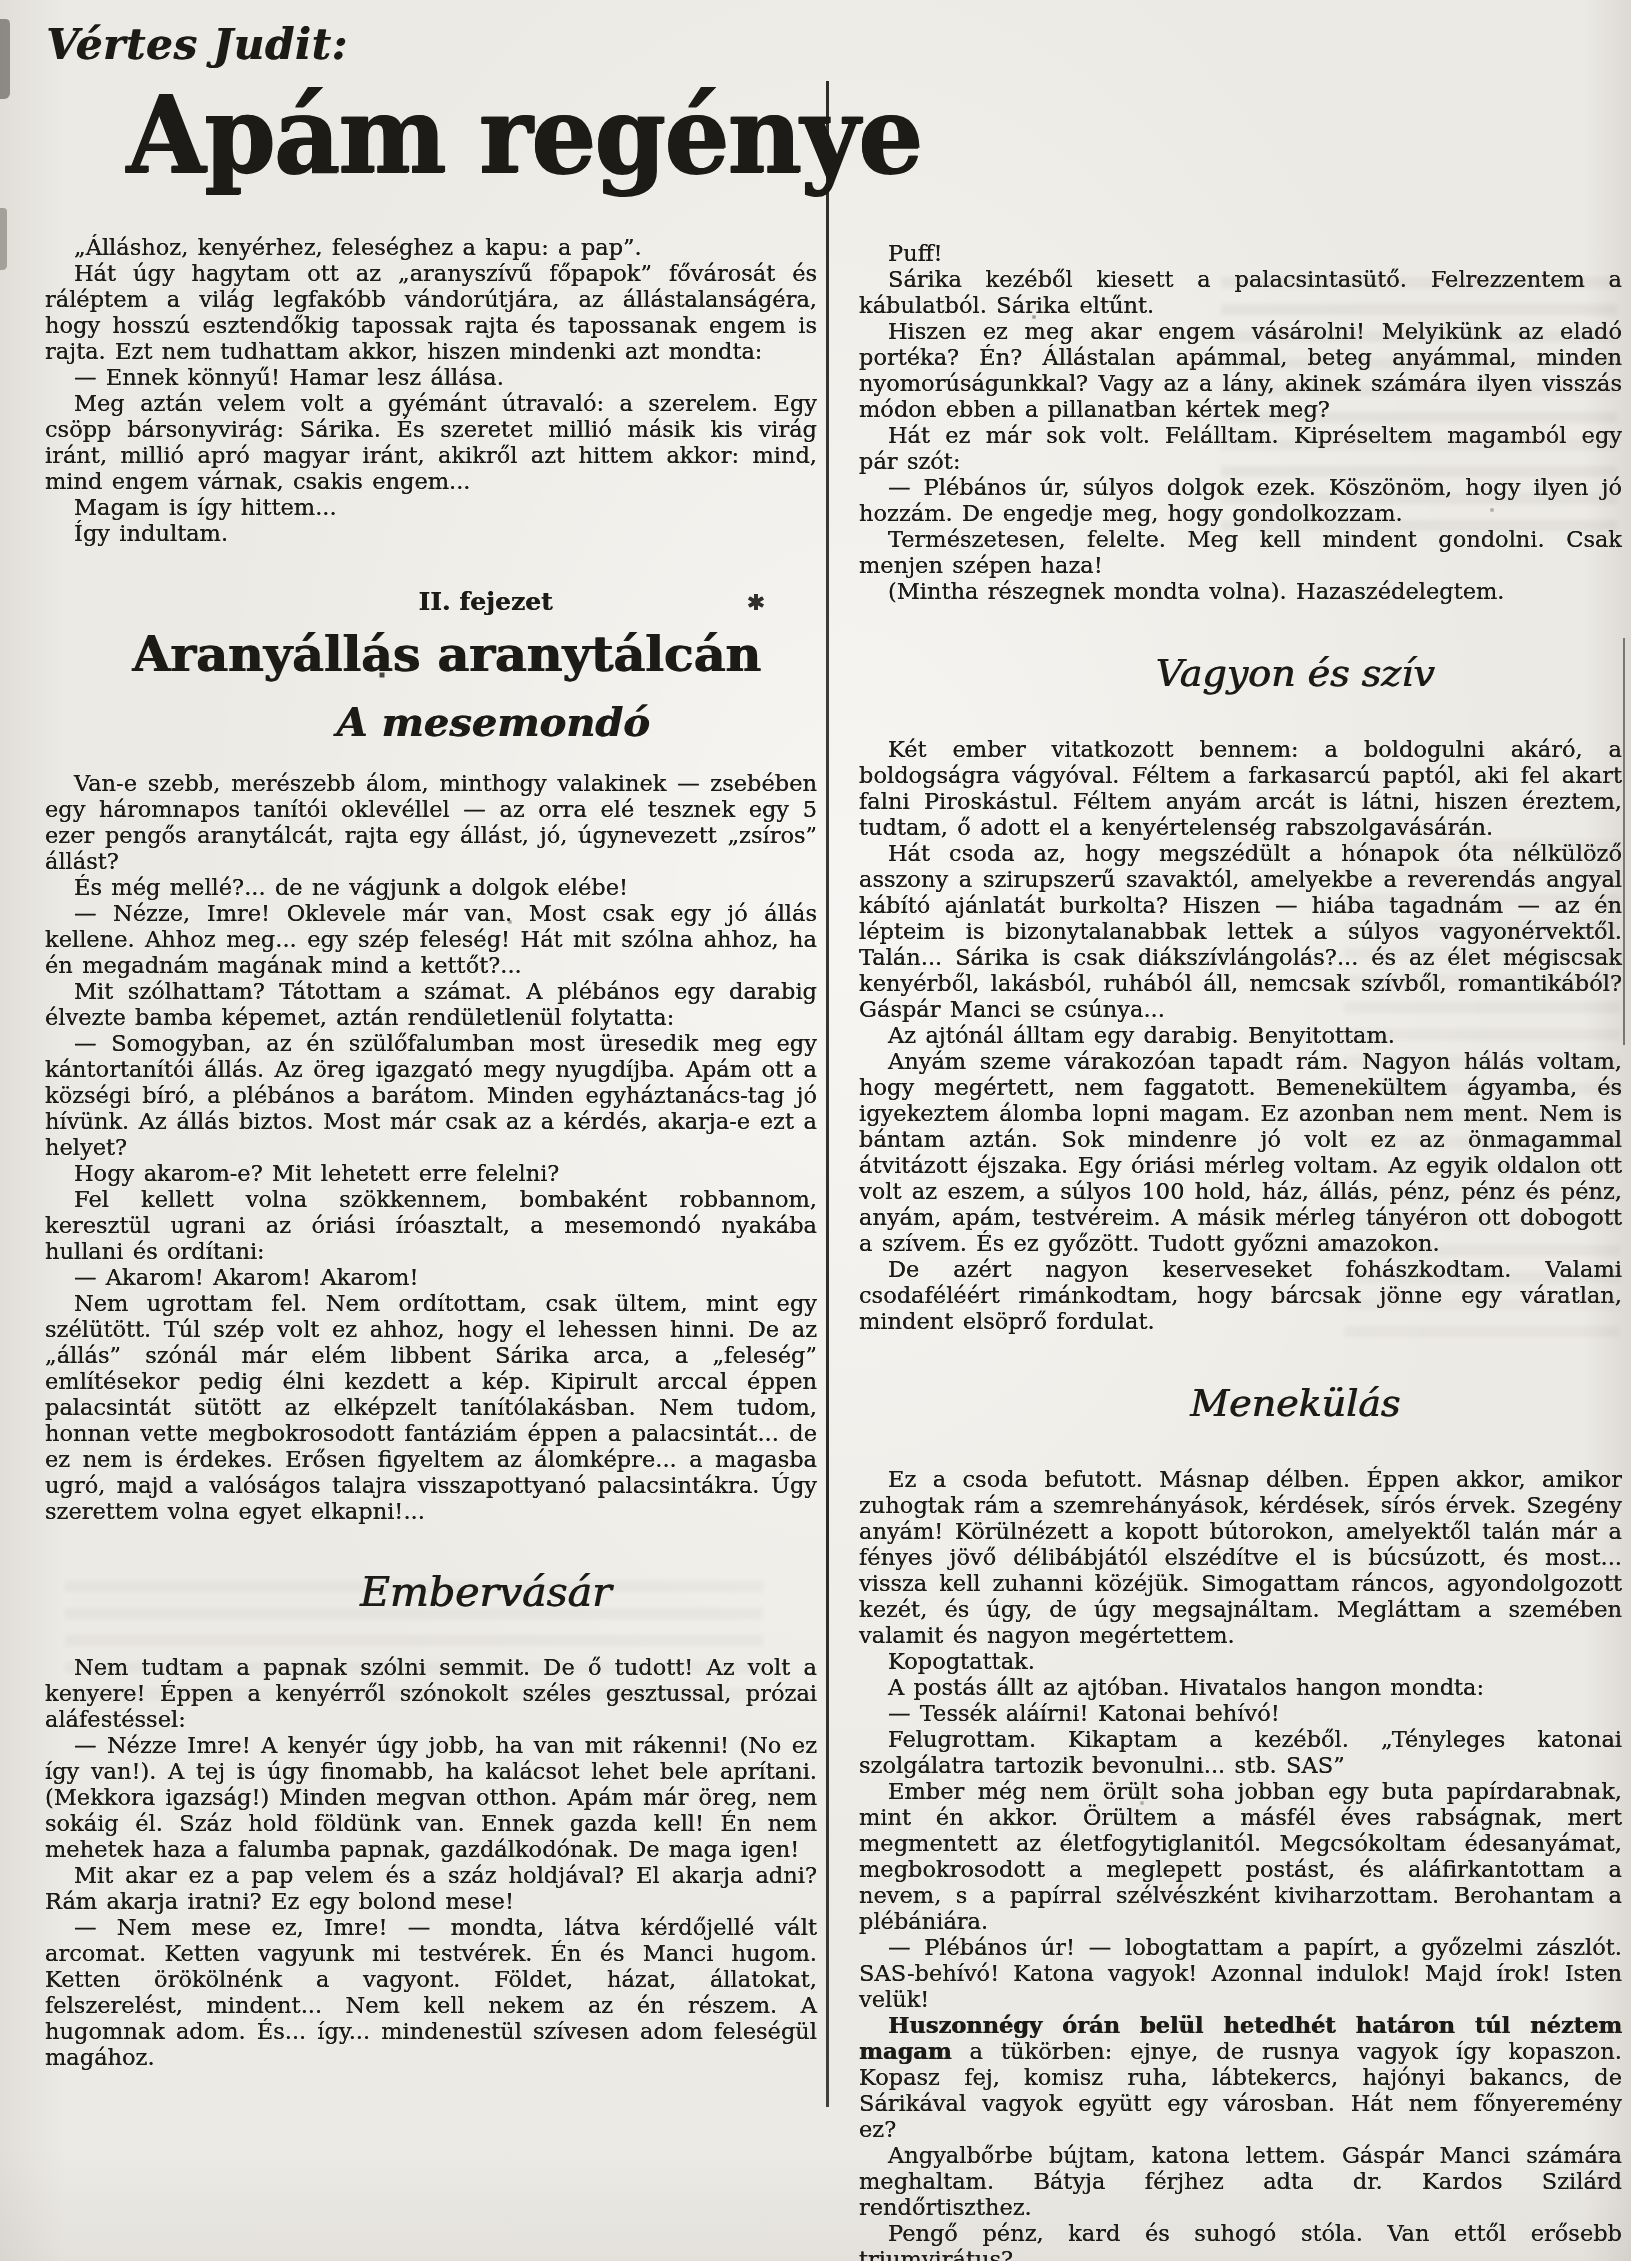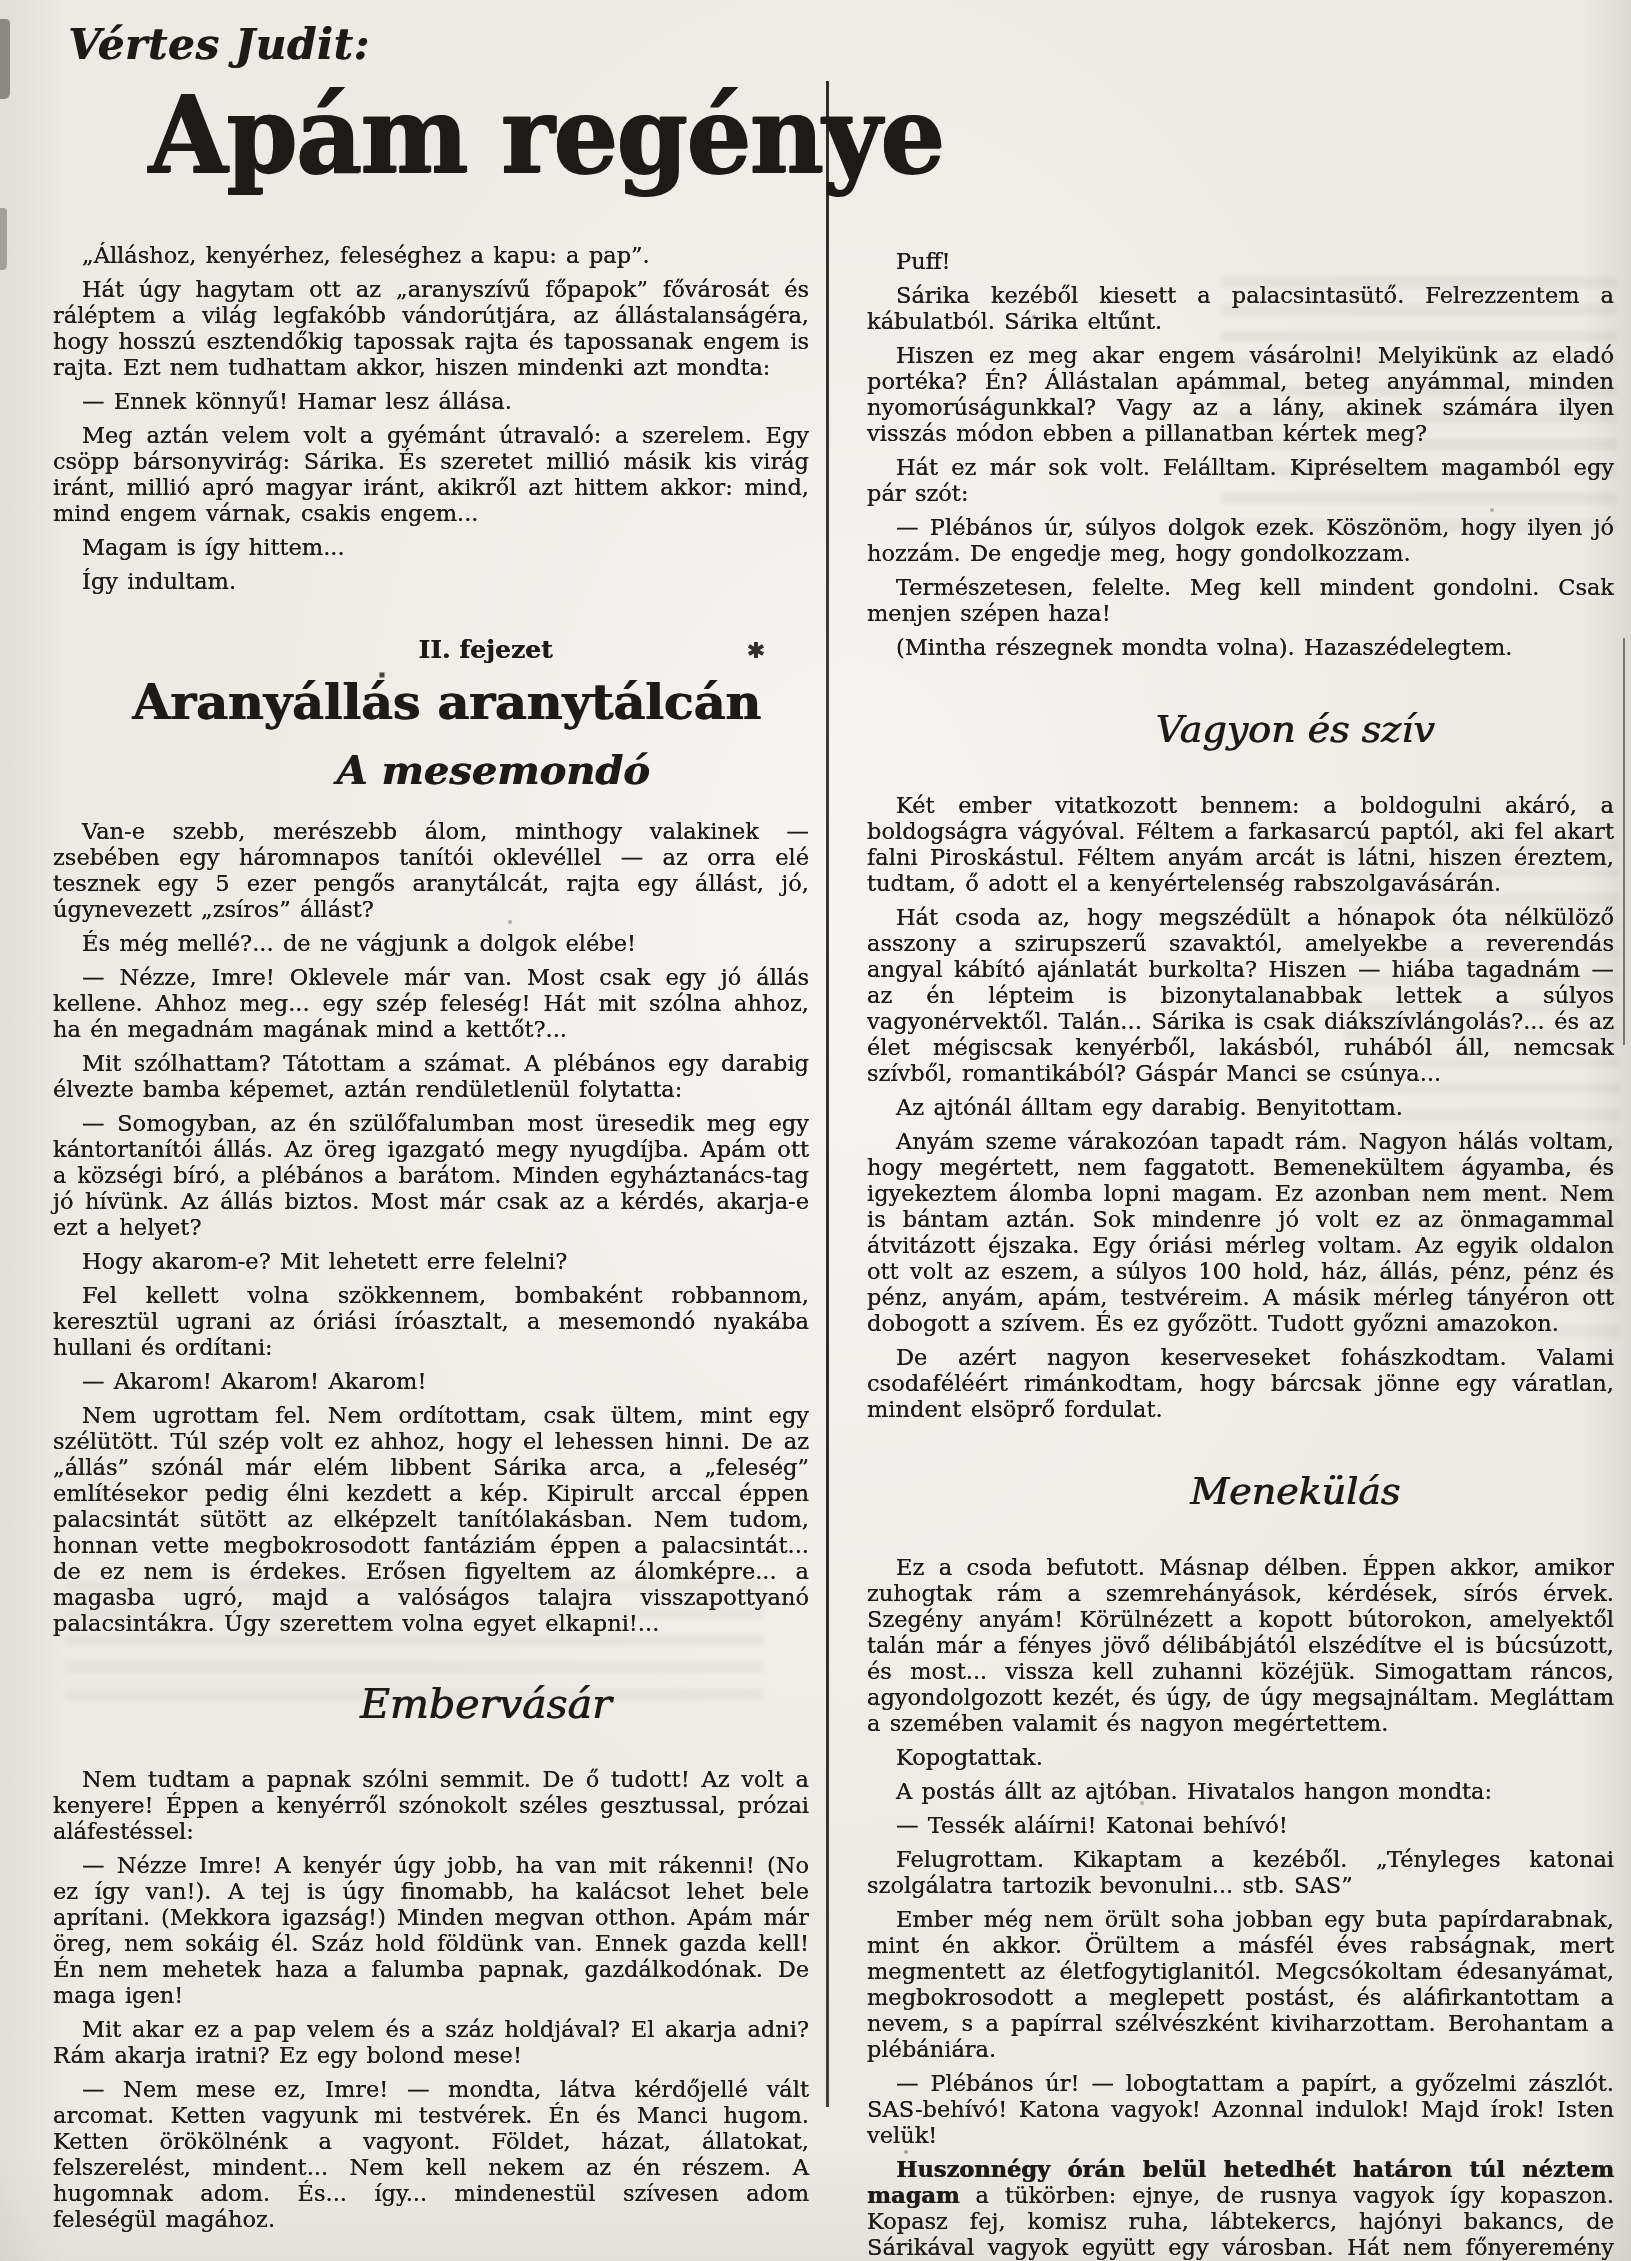--- a/index.html
+++ b/index.html
@@ -10,37 +10,37 @@
     color:#1d1b18;
   }
   .paper-tone{
     position:absolute;inset:0;
     background:
       radial-gradient(ellipse at 52% 40%, rgba(255,255,255,.55) 0%, rgba(255,255,255,0) 55%),
       linear-gradient(90deg, rgba(120,115,105,.10) 0%, rgba(0,0,0,0) 4%, rgba(0,0,0,0) 97%, rgba(120,115,105,.14) 100%),
       linear-gradient(0deg, rgba(120,115,105,.08) 0%, rgba(0,0,0,0) 5%);
     pointer-events:none;
   }
-  .masthead{position:absolute;left:68px;top:20.3px;width:767px;}
+  .masthead{position:absolute;left:46px;top:20.3px;width:767px;}
   .byline{
     font-size:42px;font-weight:bold;font-style:italic;letter-spacing:0.7px;
     text-shadow:0.7px 0 0 currentColor;
   }
   .main-title{
     margin:13px 0 0 80px;
     font-size:102px;font-weight:bold;letter-spacing:-1.5px;line-height:1;
     transform:scaleY(1.04);transform-origin:top left;
     text-shadow:1.5px 0 0 currentColor, 0 0.7px 0 currentColor;
     white-space:nowrap;
   }
   .col{position:absolute;top:234px;}
   .col-left{left:45px;width:772px;}
   .col-right{left:859px;width:763px;top:240px;}
   .col p{
-    margin:8px;text-indent:29px;text-align:justify;
+    margin:0;text-indent:29px;text-align:justify;
     font-size:22.5px;line-height:26px;
     word-spacing:2.2px;
     text-shadow:0 0 0.5px currentColor;
   }
   .chapter-label{
     margin:41px 0 13px 0;text-align:center;padding-left:109px;
     font-size:25px;font-weight:bold;position:relative;
     text-shadow:0.4px 0 0 currentColor;
   }
   .ornament{

